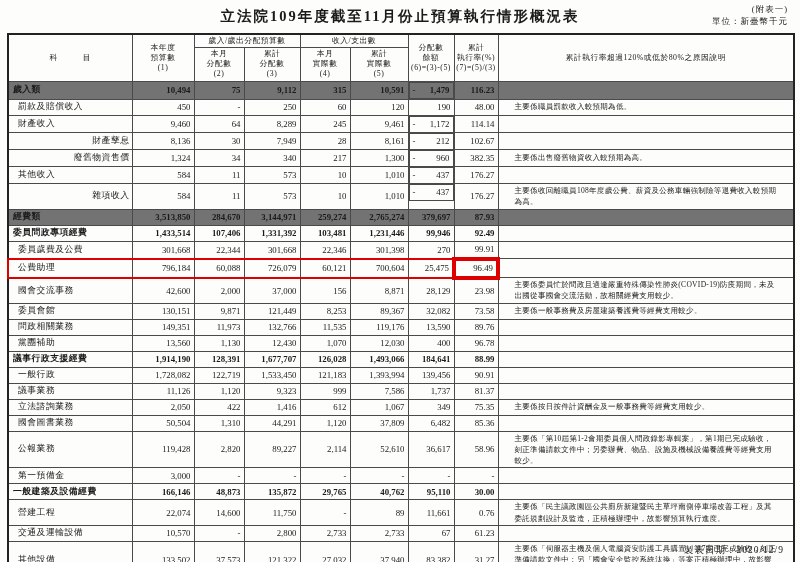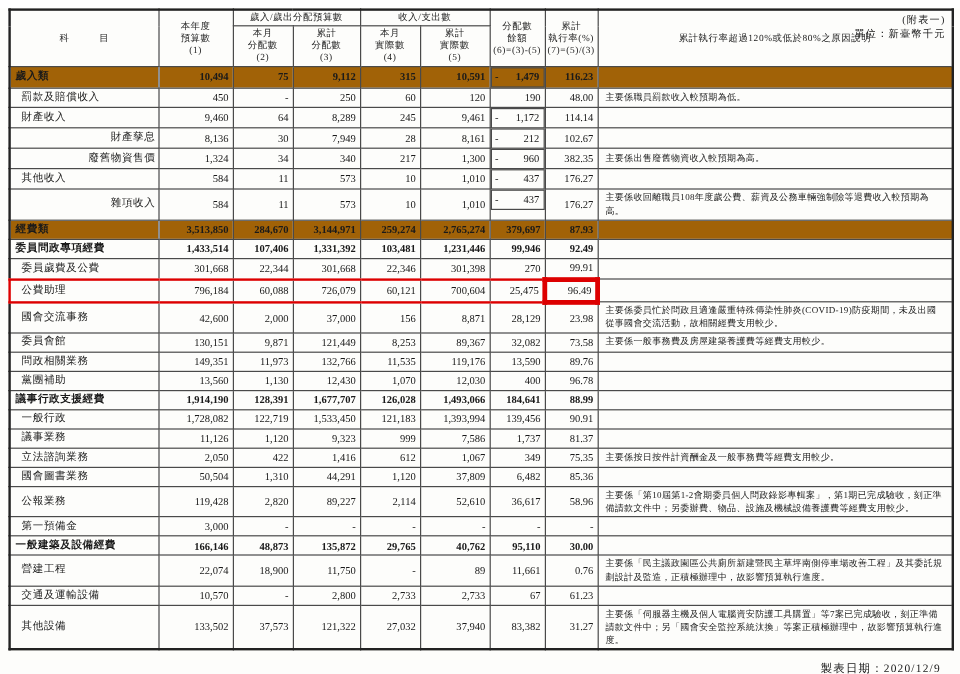--- a/index.html
+++ b/index.html
@@ -10,34 +10,35 @@
   .unit{position:absolute;top:16px;right:12px;font-size:8.5px;letter-spacing:1px;}
   table.budget{border-collapse:collapse;table-layout:fixed;width:786px;margin:7px 0 0 7px;border:2px solid #222;}
   th,td{border:1px solid #4a4a4a;vertical-align:middle;overflow:hidden;}
   thead th{font-weight:normal;font-size:7.8px;line-height:1.3;white-space:pre-line;text-align:center;padding:1px 0;letter-spacing:0.5px;}
   td{height:13px;}
   .c-subj{font-size:8.8px;letter-spacing:0.5px;padding:1px 2px 1px 4px;white-space:nowrap;}
   .ind1{padding-left:9px;}
   .ind2{padding-left:13px;text-align:right;}
   .c-num{font-size:8.8px;text-align:right;padding:1px 3px;font-family:"Liberation Serif","DejaVu Serif",serif;}
   .c-num.neg{display:flex;justify-content:space-between;align-items:center;}
-  .c-rem{font-size:7.5px;line-height:1.5;padding:1px 6px;letter-spacing:0.3px;}
-  .row-class td{background:#a16207;font-weight:bold;}
+  .c-rem{font-size:7.5px;line-height:1.5;padding:1px 16px;letter-spacing:0.3px;}
+  .row-class td{background:#737373;font-weight:bold;}
   .row-section td{font-weight:bold;}
   .hlr{border-top:2px solid #dd0000;border-bottom:2px solid #dd0000;}
   .hlr-l{border-left:2px solid #dd0000;}
   .hlr-r{border-right:2px solid #dd0000;margin-top:48px;}
   .hlbox{border:4px solid #dd0000 !important;}
   .footer-date{position:absolute;bottom:5px;right:16px;font-size:9.5px;letter-spacing:1px;margin-left:18px;}
 </style>
 </head>
 <body>
 
 <div class="page">
   <div class="annex">(附表一)</div>
+  <div class="title">立法院109年度截至11月份止預算執行情形概況表</div>
   <div class="unit">單位：新臺幣千元</div>
 
   <table class="budget">
     <colgroup>
       <col style="width:124px">
         <col style="width:62px">
         <col style="width:50px">
         <col style="width:56px">
       <col style="width:50px">
         <col style="width:58px">
@@ -344,21 +345,21 @@
           <td class="c-num">135,872</td>
           <td class="c-num">29,765</td>
           <td class="c-num">40,762</td>
           <td class="c-num">95,110</td>
           <td class="c-num">30.00</td>
           <td class="c-rem"></td>
         </tr>
         <tr class="row-item">
           <td class="c-subj ind1">營建工程</td>
           <td class="c-num">22,074</td>
-          <td class="c-num">18,900</td>
+          <td class="c-num">14,600</td>
           <td class="c-num">11,750</td>
           <td class="c-num">-</td>
           <td class="c-num">89</td>
           <td class="c-num">11,661</td>
           <td class="c-num">0.76</td>
           <td class="c-rem">主要係「民主議政園區公共廁所新建暨民主草坪南側停車場改善工程」及其委託規劃設計及監造，正積極辦理中，故影響預算執行進度。</td>
         </tr>
         <tr class="row-item">
           <td class="c-subj ind1">交通及運輸設備</td>
           <td class="c-num">10,570</td>

